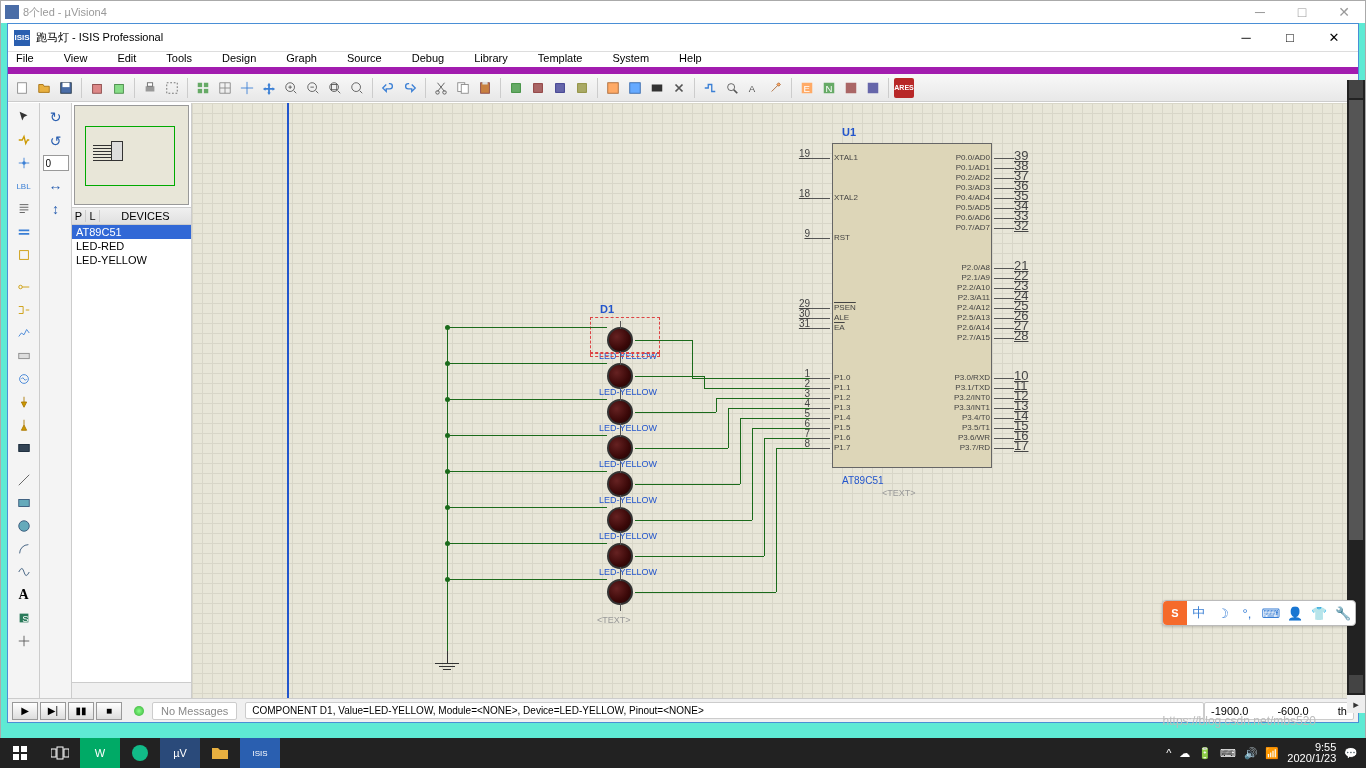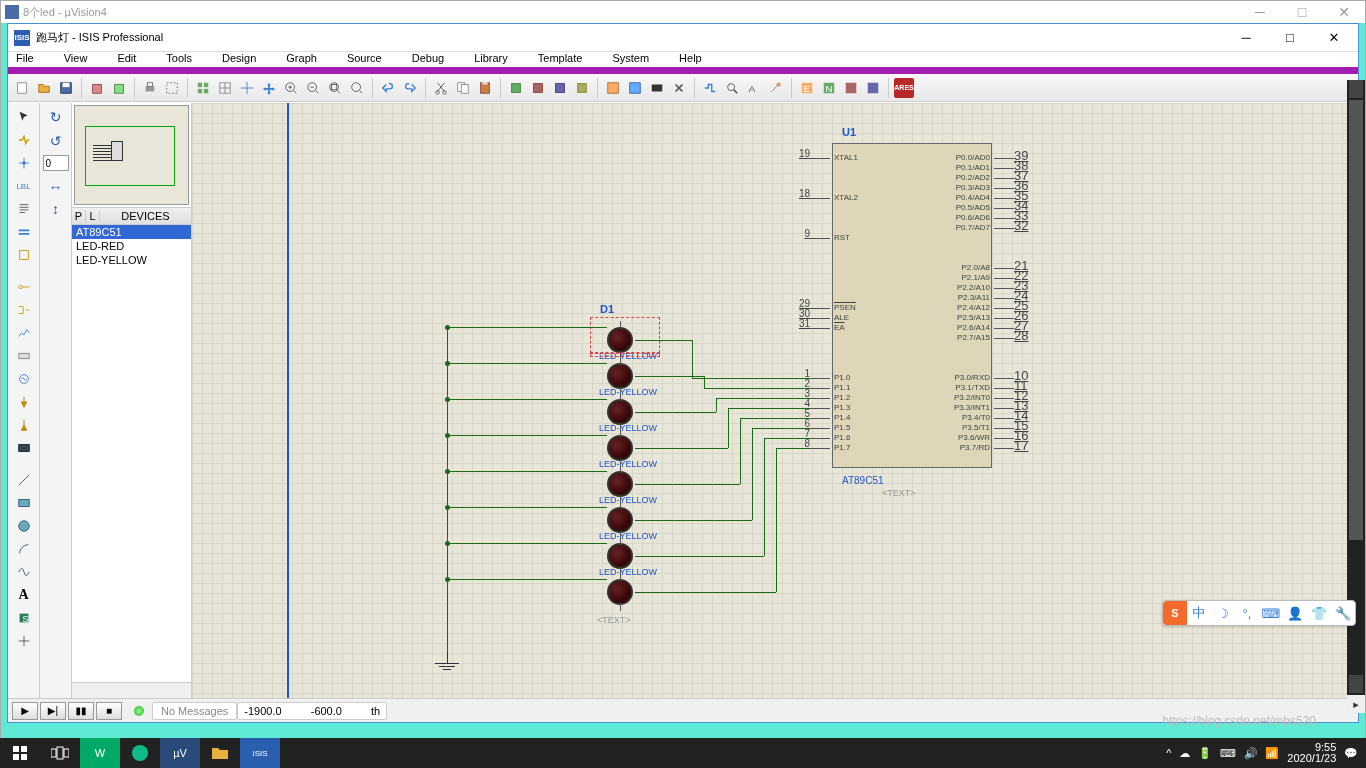--- a/index.html
+++ b/index.html
@@ -824,20 +824,21 @@
 
     <div class="statusbar">
       <div class="sim-controls">
         <div class="sim-btn">▶</div>
         <div class="sim-btn">▶|</div>
         <div class="sim-btn">▮▮</div>
         <div class="sim-btn">■</div>
       </div>
       <div class="status-led"></div>
       <div class="status-msg">No Messages</div>
+      <div class="status-info">COMPONENT D1, Value=LED-YELLOW, Module=&lt;NONE&gt;, Device=LED-YELLOW, Pinout=&lt;NONE&gt;</div>
       <div class="status-coords">
         <span>-1900.0</span>
         <span>-600.0</span>
         <span>th</span>
       </div>
     </div>
   </div>
 
   <div class="right-scroll-dark">
     <div class="thumb"></div>

